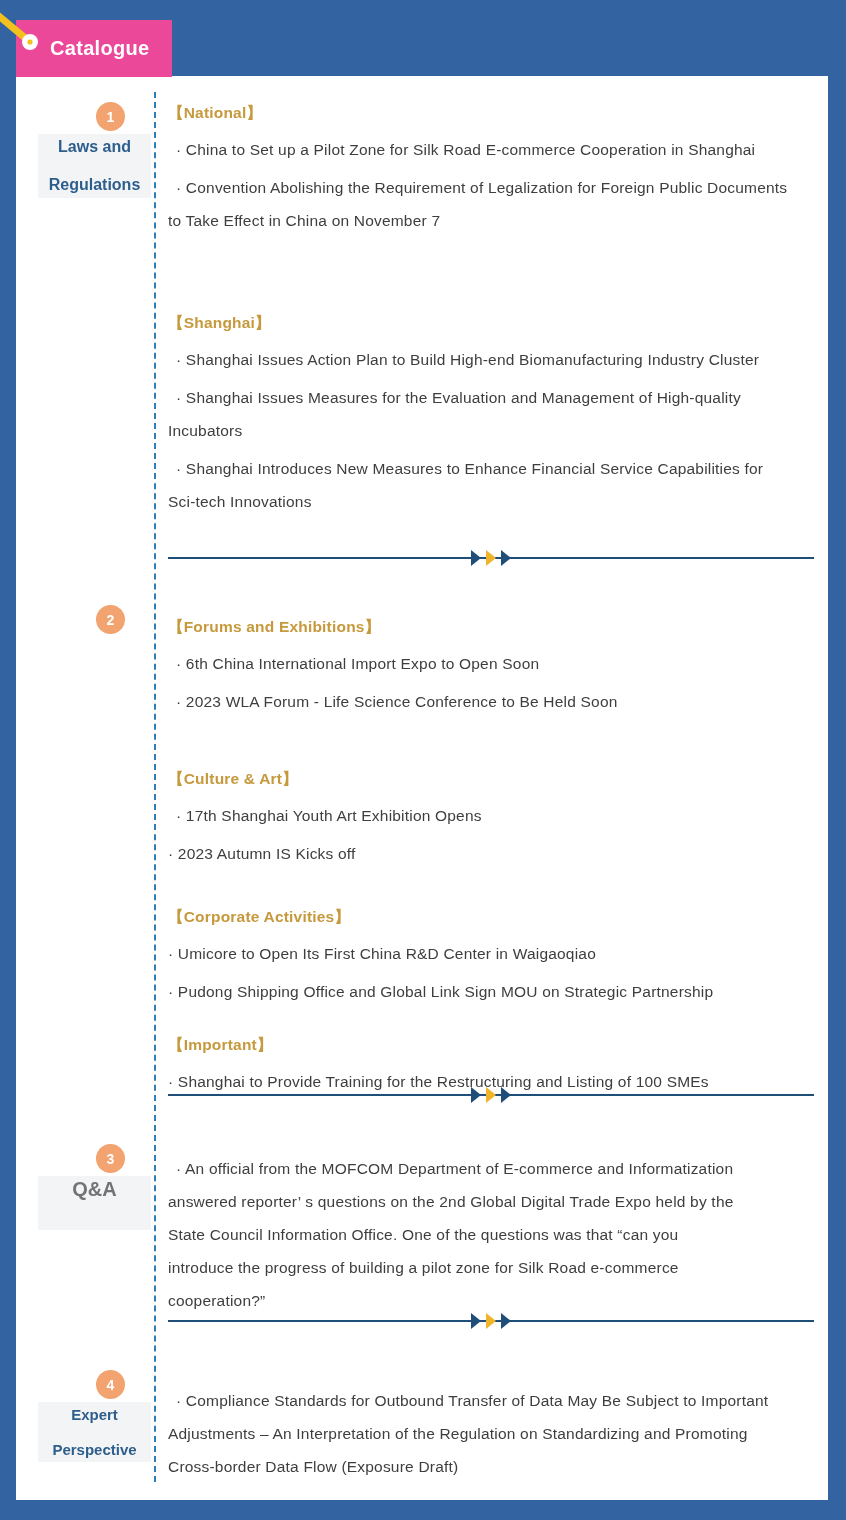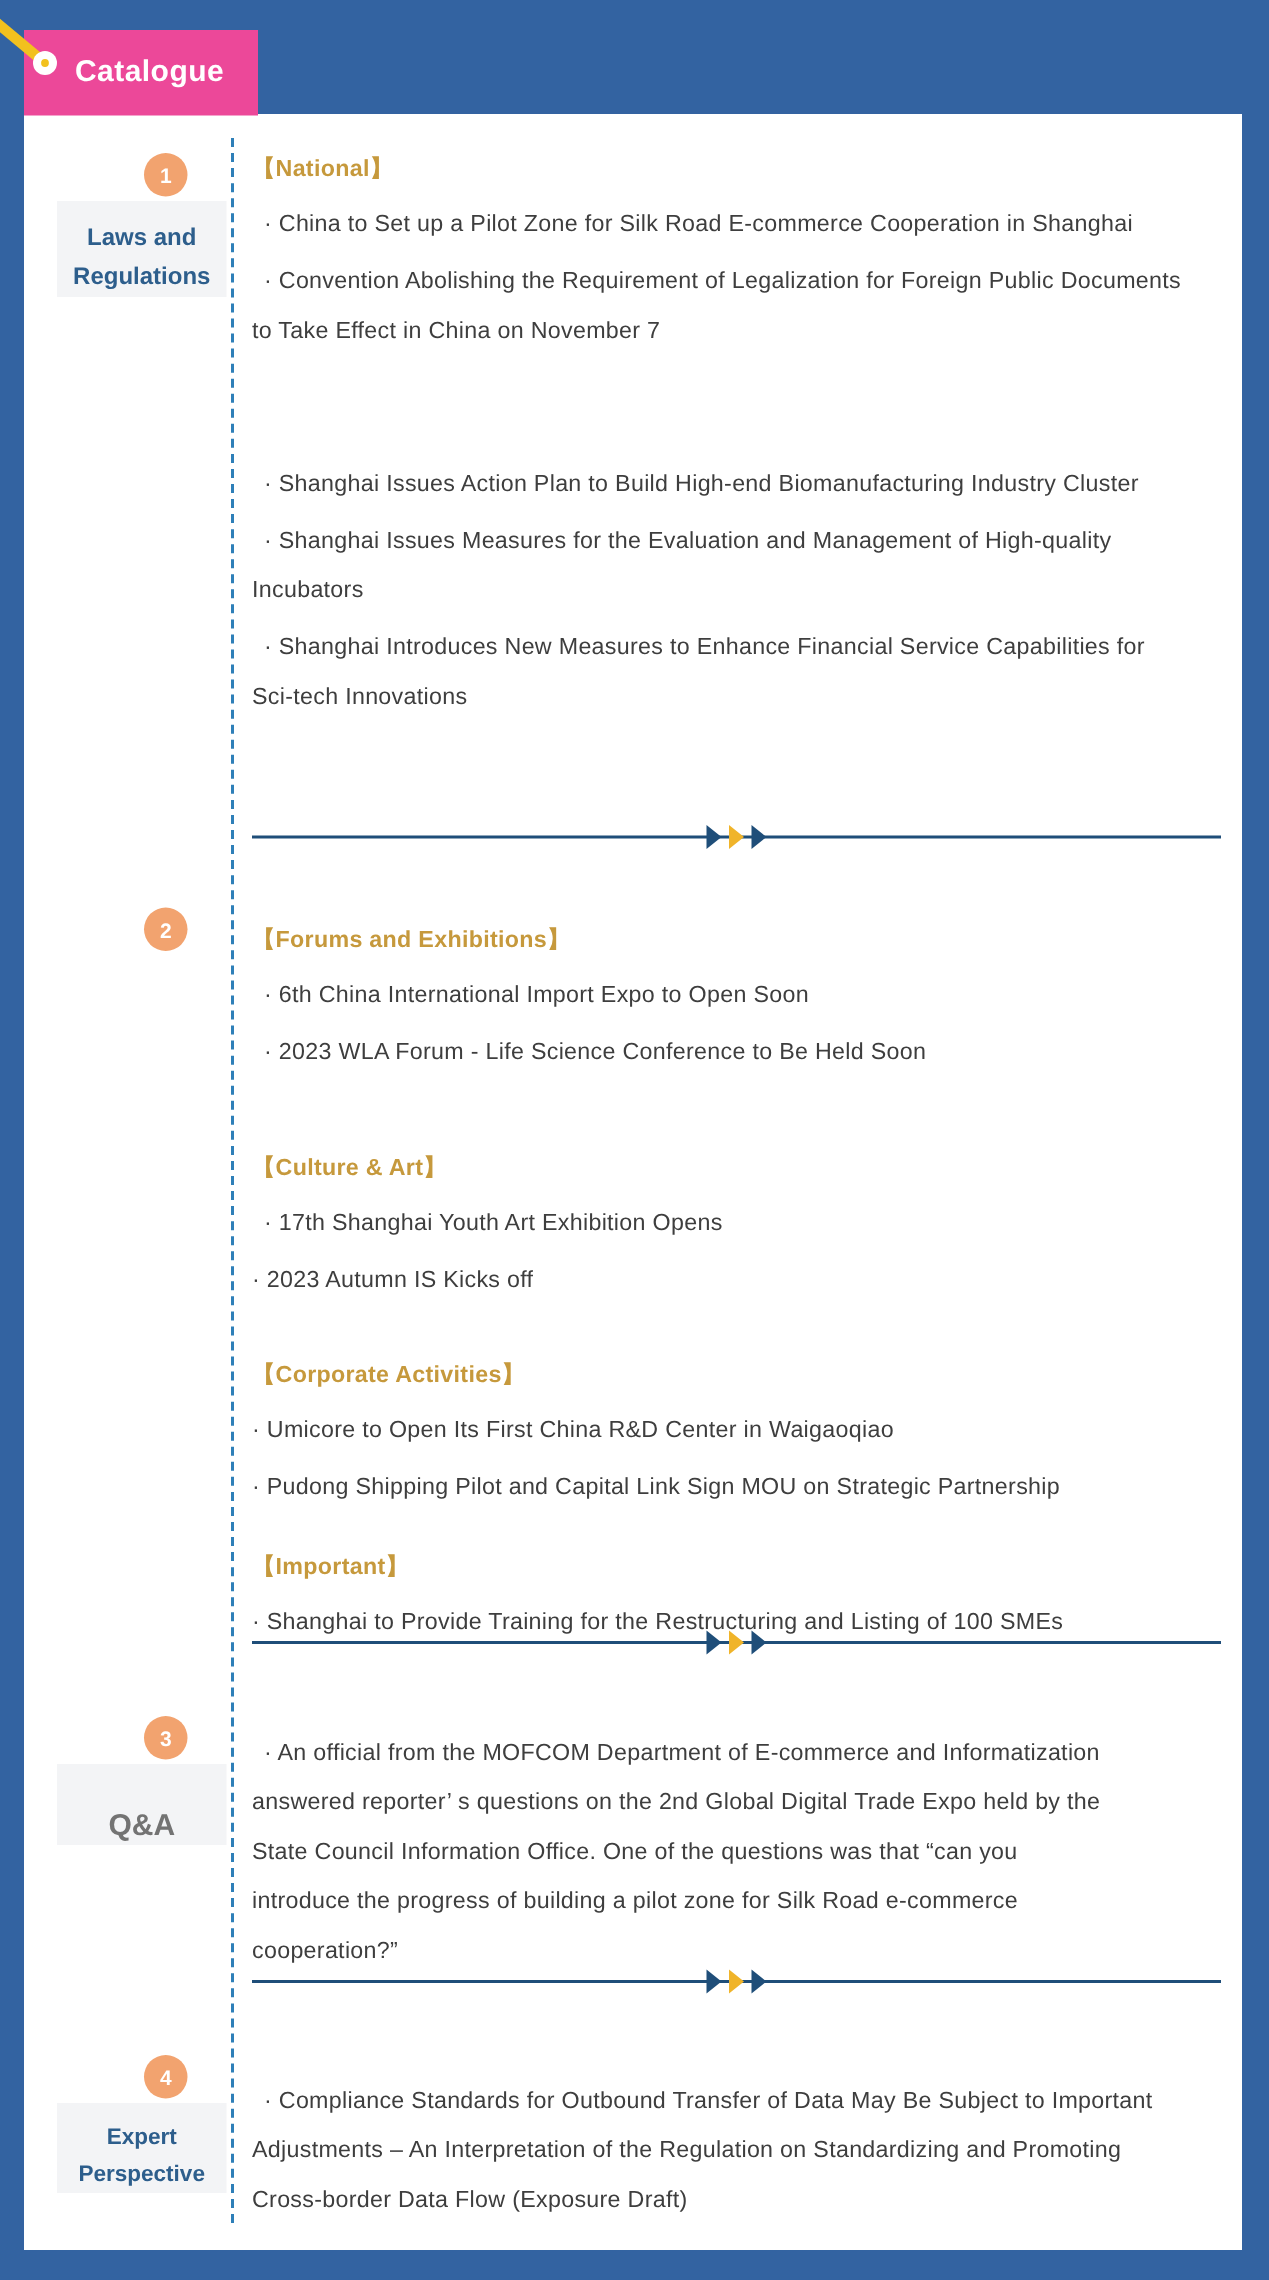--- a/index.html
+++ b/index.html
@@ -30,21 +30,21 @@
   }
   
   .circle-num{
     position:absolute;left:80px;width:29px;height:29px;border-radius:50%;
     background:#F2A36F;color:#FFFFFF;font-weight:bold;font-size:14px;
     display:flex;align-items:center;justify-content:center;
   }
   .rail-label{
     position:absolute;left:22px;width:113px;background:#F3F4F6;
     color:#2D5E8C;font-weight:bold;font-size:16px;line-height:26px;
-    text-align:center;display:flex;flex-direction:column;justify-content:flex-end;
+    text-align:center;display:flex;flex-direction:column;justify-content:space-between;
   }
   .rail-label.big{font-size:17px;line-height:27px;}
   .rail-label.qa{font-size:20px;color:#737373;}
   .rail-label.small{font-size:15px;line-height:25px;}
   
   .content{
     position:absolute;left:152px;width:620px;
     font-size:15.5px;line-height:33px;color:#3E3E3E;letter-spacing:.2px;
   }
   .content.narrow{width:580px;}
@@ -87,20 +87,21 @@
     <span>Laws and</span>
     <span>Regulations</span>
   </div>
 
   <div class="content" style="top:20px;">
     <p class="group-heading">【National】</p>
     <p class="item indent">· China to Set up a Pilot Zone for Silk Road E-commerce Cooperation in Shanghai</p>
     <p class="item indent">· Convention Abolishing the Requirement of Legalization for Foreign Public Documents to Take Effect in China on November 7</p>
   </div>
   <div class="content" style="top:230px;">
+    <p class="group-heading">【Shanghai】</p>
     <p class="item indent">· Shanghai Issues Action Plan to Build High-end Biomanufacturing Industry Cluster</p>
     <p class="item indent">· Shanghai Issues Measures for the Evaluation and Management of High-quality Incubators</p>
     <p class="item indent">· Shanghai Introduces New Measures to Enhance Financial Service Capabilities for Sci-tech Innovations</p>
   </div>
 
   <div class="divider" style="top:481px;">
     <div class="arrows">
       <div class="arrow"></div>
       <div class="arrow gold"></div>
       <div class="arrow"></div>
@@ -117,21 +118,21 @@
     <p class="item indent">· 2023 WLA Forum - Life Science Conference to Be Held Soon</p>
   </div>
   <div class="content" style="top:686px;">
     <p class="group-heading">【Culture &amp; Art】</p>
     <p class="item indent">· 17th Shanghai Youth Art Exhibition Opens</p>
     <p class="item">· 2023 Autumn IS Kicks off</p>
   </div>
   <div class="content" style="top:824px;">
     <p class="group-heading">【Corporate Activities】</p>
     <p class="item">· Umicore to Open Its First China R&amp;D Center in Waigaoqiao</p>
-    <p class="item">· Pudong Shipping Pilot and Capital Link Sign MOU on Strategic Partnership</p>
+    <p class="item">· Pudong Shipping Office and Global Link Sign MOU on Strategic Partnership</p>
   </div>
   <div class="content" style="top:952px;">
     <p class="group-heading">【Important】</p>
     <p class="item">· Shanghai to Provide Training for the Restructuring and Listing of 100 SMEs</p>
   </div>
 
   <div class="divider" style="top:1018px;">
     <div class="arrows">
       <div class="arrow"></div>
       <div class="arrow gold"></div>

